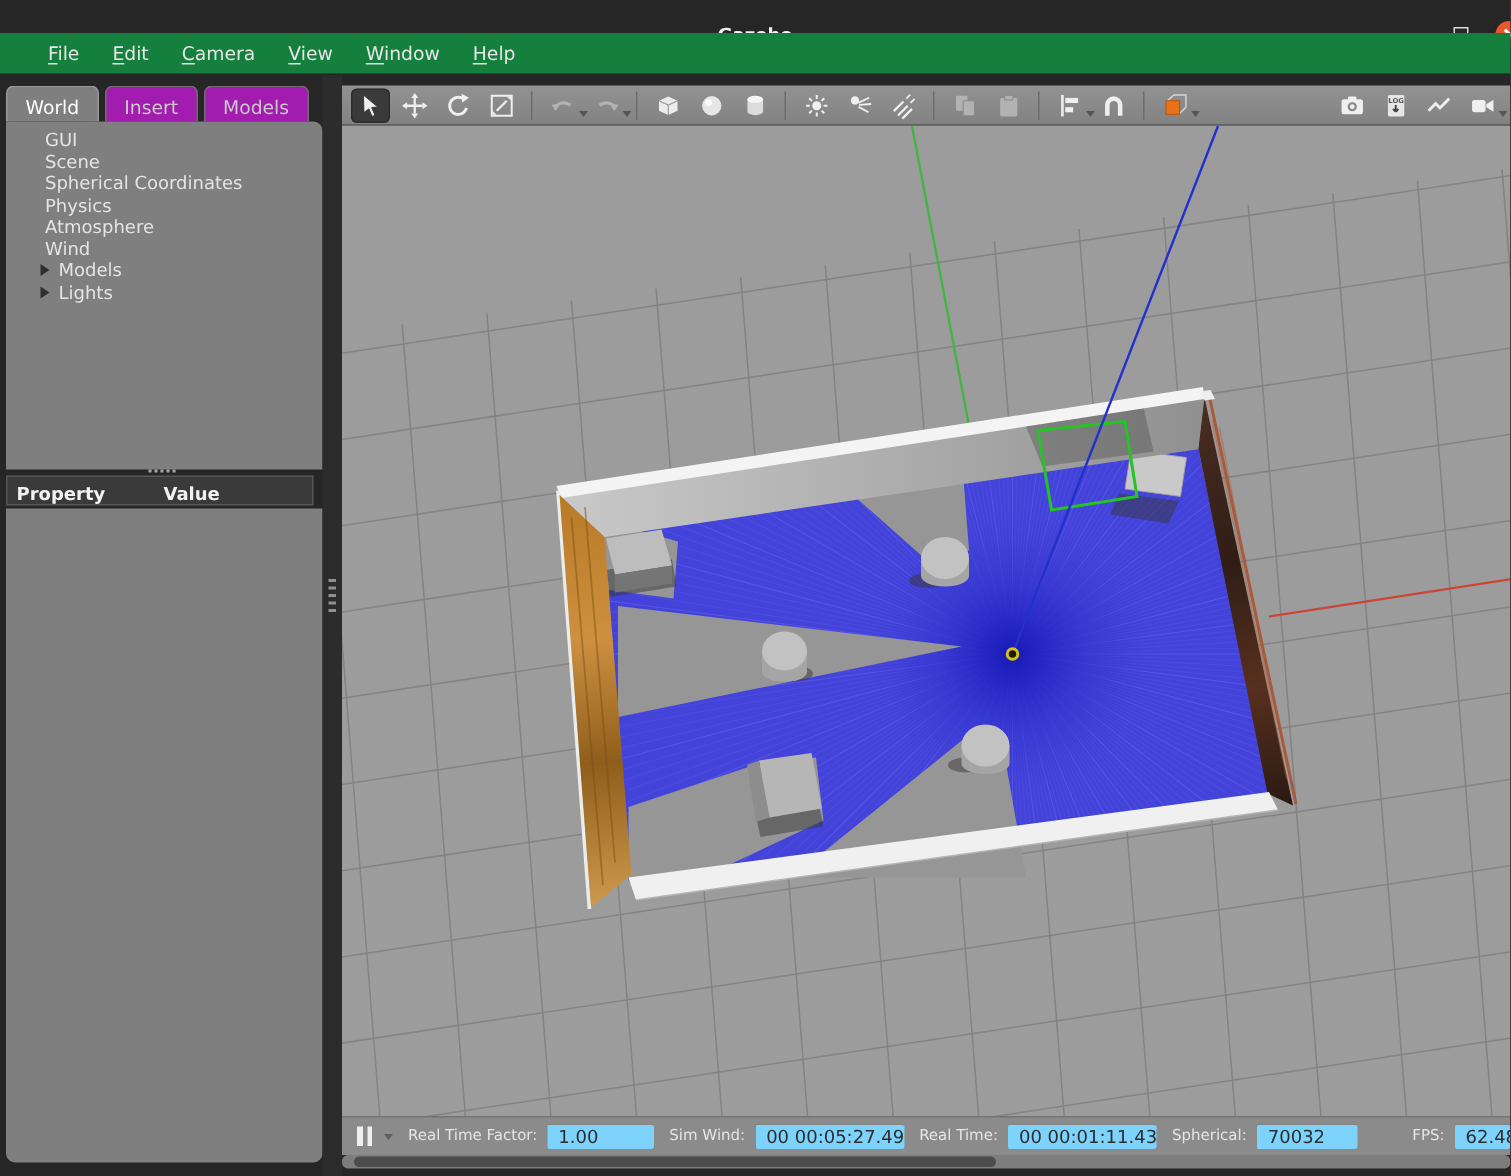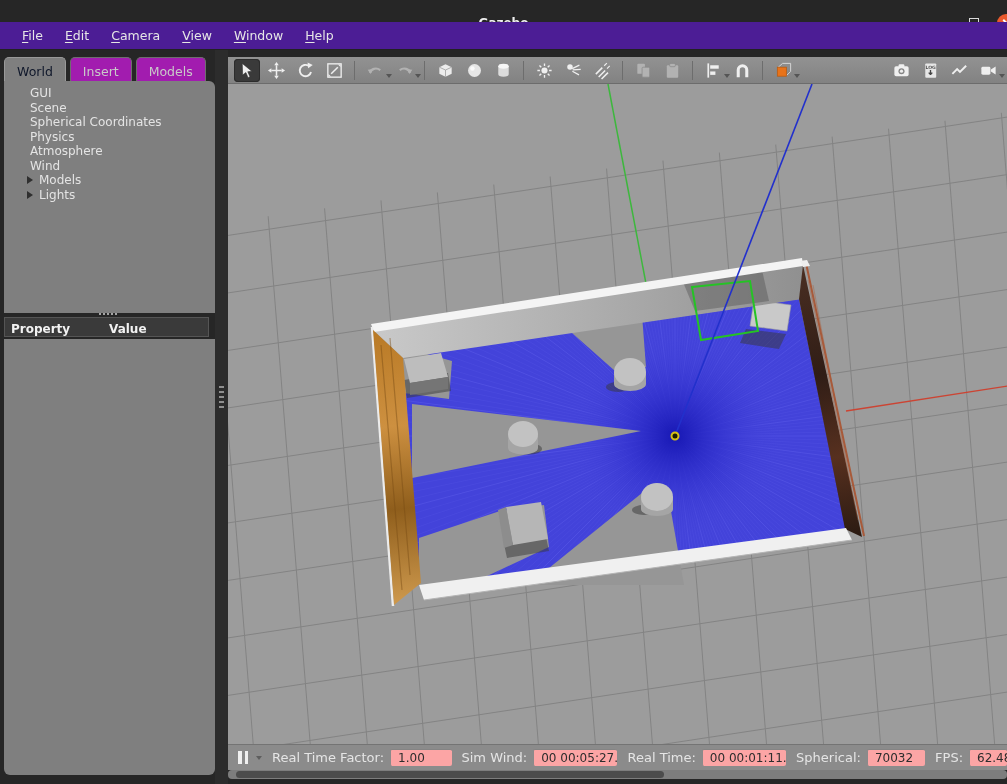--- a/index.html
+++ b/index.html
@@ -13,32 +13,32 @@
   .title{color:#efefef;font-size:12px;font-weight:bold;}
   .winbtns{position:absolute;right:-8px;top:0;height:22px;display:flex;align-items:center;gap:14px;}
   .wb{width:18px;height:18px;display:flex;align-items:center;justify-content:center;position:relative;}
   .wb-min::before{content:"";width:9px;height:2px;background:#d9d9d9;display:block;}
   .wb-rest::before{content:"";width:8px;height:8px;border:1.5px solid #d9d9d9;display:block;}
   .wb-close{width:18px;height:18px;border-radius:50%;background:#e8582c;}
   .wb-close::before,.wb-close::after{content:"";position:absolute;left:4.5px;top:8px;width:9px;height:1.8px;background:#fff;}
   .wb-close::before{transform:rotate(45deg);} .wb-close::after{transform:rotate(-45deg);}
 
   
-  .menubar{position:absolute;left:0;top:22px;width:1007px;height:28px;background:#4c1d95;
-           display:flex;align-items:center;padding-left:11px;border-bottom:1px solid #222;}
+  .menubar{position:absolute;left:0;top:22px;width:1007px;height:28px;background:#15803d;
+           display:flex;align-items:center;padding-left:21px;border-bottom:1px solid #222;}
   .menuitem{color:#e6e6e6;font-size:12.5px;padding:4px 11px;cursor:default;}
   .menuitem u{text-decoration:underline;text-underline-offset:2px;}
 
   
   .leftcol{position:absolute;left:0;top:50px;width:215px;height:734px;}
   .tabbar{position:absolute;left:4px;top:7px;height:24px;display:flex;gap:4px;}
   .tab{min-width:56px;padding:3px 12px 0 12px;height:24px;font-size:12.5px;color:#c9c9c9;
        background:#a21caf;border:1px solid #6e6e6e;border-bottom:none;border-radius:5px 5px 0 0;
        display:flex;align-items:center;justify-content:center;}
-  .tab.active{background:#7f7f7f;color:#0f172a;border-color:#999;}
+  .tab.active{background:#7f7f7f;color:#ffffff;border-color:#999;}
   .treebox{position:absolute;left:4px;top:31px;width:211px;height:232px;background:#7f7f7f;
            border-radius:0 6px 0 0;padding-top:5px;}
   .treerow{display:flex;align-items:center;height:14.5px;color:#e4e4e4;font-size:12px;padding-left:26px;}
   .treerow.expandable{padding-left:23px;}
   .tri{width:0;height:0;border-left:6px solid #2f2f2f;border-top:4px solid transparent;
        border-bottom:4px solid transparent;margin-right:6px;}
   .hdots{position:absolute;left:0;top:263px;width:215px;height:4px;display:flex;justify-content:center;gap:2px;}
   .hdots i{width:2px;height:2px;background:#a5a5a5;display:block;}
   .propheader{position:absolute;left:4px;top:267px;width:205px;height:20px;background:#3a3a3a;
               display:flex;align-items:flex-end;color:#f2f2f2;font-size:12px;font-weight:bold;
@@ -67,22 +67,22 @@
 
   .viewport{position:absolute;left:0;top:34px;width:779px;height:660px;background:#9c9c9c;}
 
   
   .statusbar{position:absolute;left:0;top:694px;width:779px;height:26px;background:#8b8b8b;
              border-top:1px solid #747474;display:flex;align-items:center;padding-left:8px;overflow:hidden;}
   .pausebtn{display:flex;gap:3px;padding:2px;margin-right:6px;}
   .pausebtn i{width:3.5px;height:13px;background:#f0f0f0;display:block;}
   .scaret{width:0;height:0;border-left:3.5px solid transparent;border-right:3.5px solid transparent;
           border-top:4px solid #5e5e5e;margin-right:10px;}
-  .slabel{color:#e5e5e5;font-size:13px;white-space:nowrap;text-align:right;}
-  .sfield{background:#fca5a5;border-top:1px solid #848484;border-left:1px solid #8a8a8a;color:#2d2d2d;
+  .slabel{color:#e5e5e5;font-size:10px;white-space:nowrap;text-align:right;}
+  .sfield{background:#7dd3fc;border-top:1px solid #848484;border-left:1px solid #8a8a8a;color:#2d2d2d;
           font-size:12px;height:17px;line-height:16px;padding:0 7px;margin:0 10px 0 6px;border-radius:2px;
           white-space:nowrap;overflow:hidden;}
   .fpsgroup{margin-left:auto;display:flex;align-items:center;}
   .fpsfield{width:38px;margin-right:0;}
 
   .hscroll{position:absolute;left:0;top:720px;width:779px;height:9px;background:#7d7d7d;border-radius:4px;}
   .hthumb{position:absolute;left:8px;top:1px;width:428px;height:7px;background:#4c4c4c;border-radius:4px;}
 </style>
 </head>
 <body>

